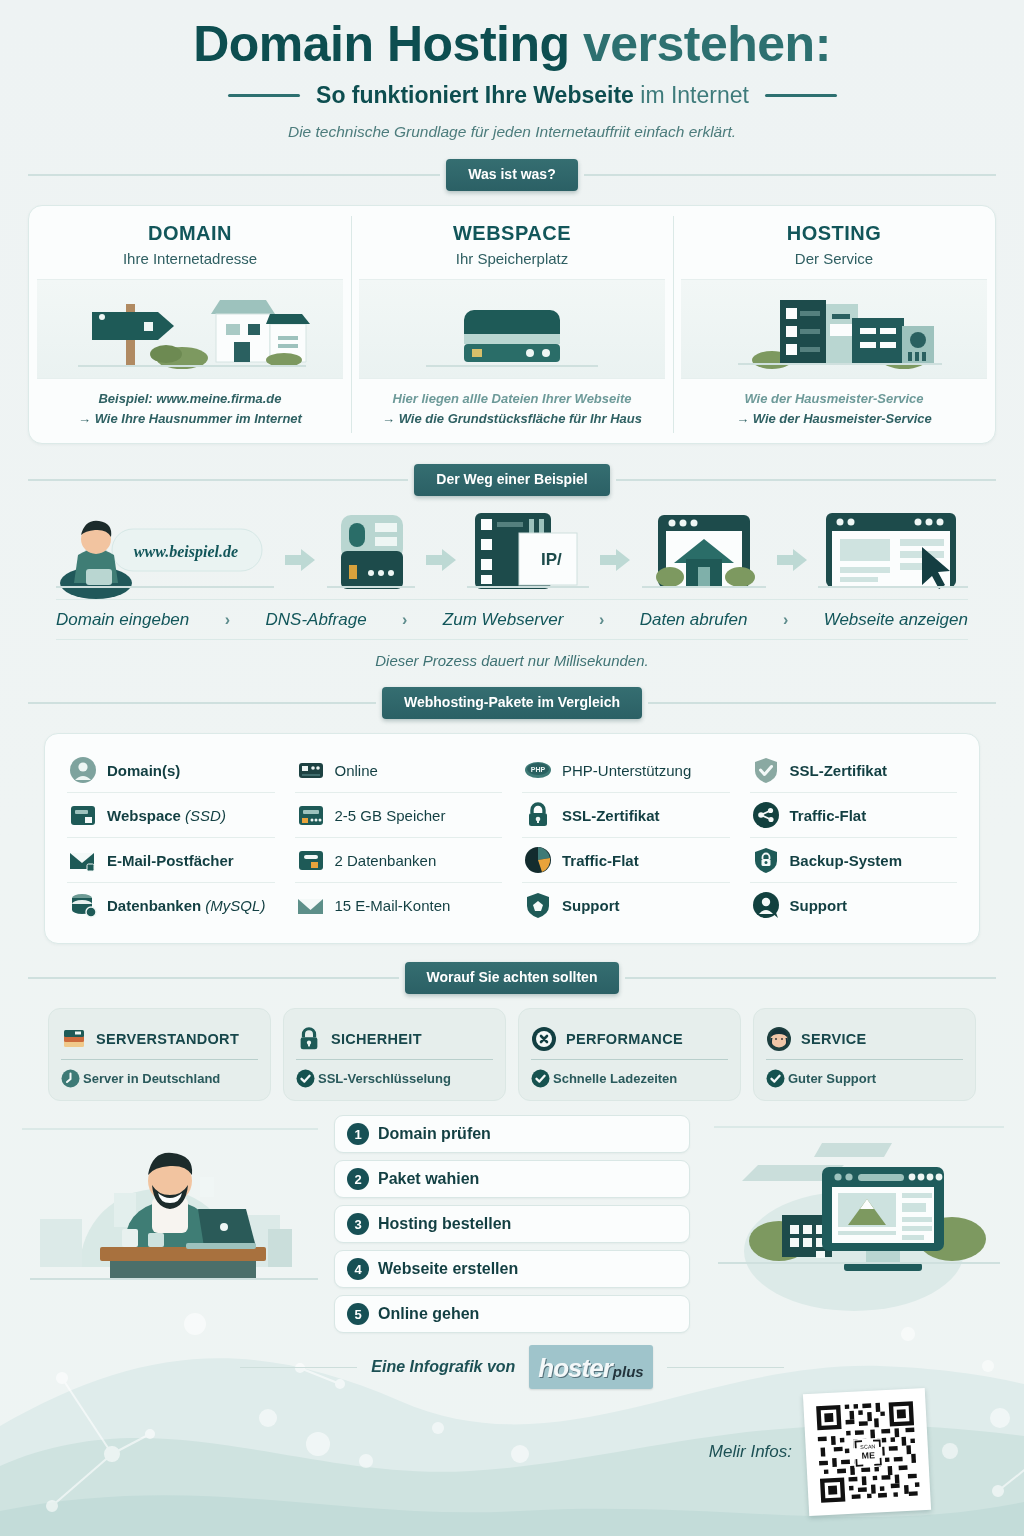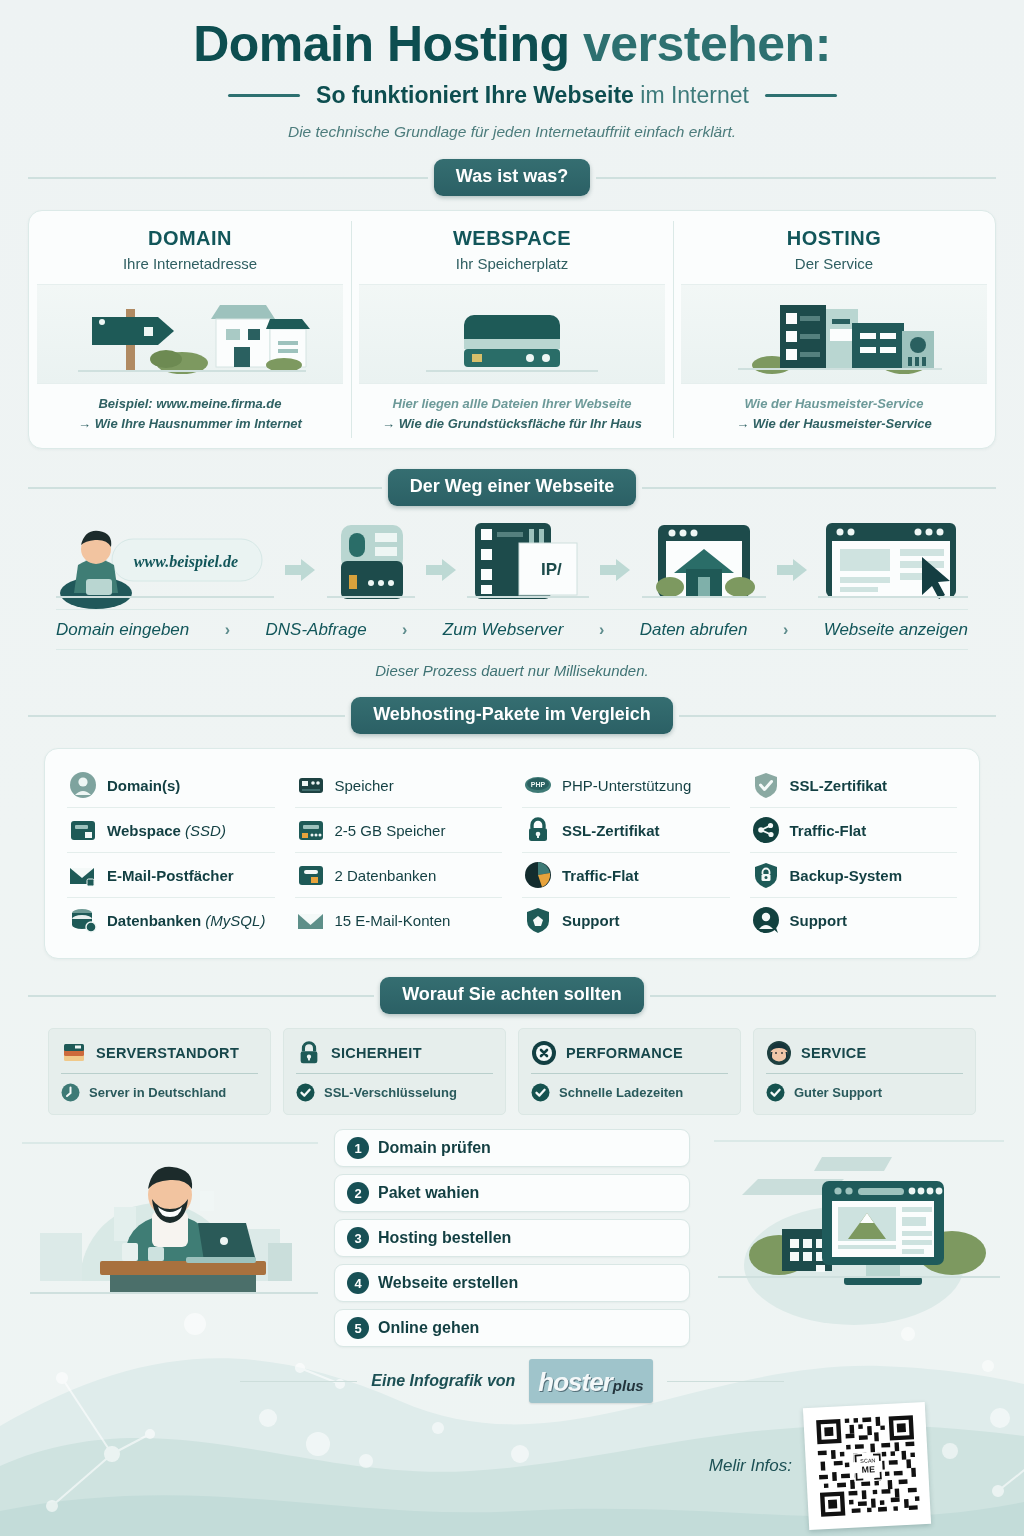--- a/index.html
+++ b/index.html
@@ -26,22 +26,22 @@
   .subline { width:72px; height:3px; background:#2d7070; border-radius:2px; }
   .subtitle { font-size:23px; font-weight:bold; color:#0d4e50; }
   .subtitle .s-light { color:#3e7b7b; font-weight:normal; }
   .tagline { margin-top:14px; font-size:15.5px; font-style:italic; color:#4c7c7c; }
 
   
   .sec-head { position:relative; z-index:3; display:flex; align-items:center; justify-content:center; margin:0 28px; }
   .sec-head .rule { flex:1; height:2px; background:#cfe0de; }
   .badge {
     background:linear-gradient(180deg,#356e71 0%,#2b6065 100%);
-    color:#fff; font-weight:bold; font-size:18px;
-    padding:7px 22px 9px; border-radius:9px; white-space:nowrap;
+    color:#fff; font-weight:bold; font-size:14px;
+    padding:7px 22px 9px; border-radius:4px; white-space:nowrap;
     box-shadow:0 2px 4px rgba(20,60,60,.28);
     margin:0 6px;
   }
 
   
   .panel {
     position:relative; z-index:3; margin:14px 28px 0;
     background:#fbfdfd; border:1px solid #dceae8; border-radius:14px;
     box-shadow:0 1px 3px rgba(30,70,70,.05);
     overflow:hidden;
@@ -72,25 +72,25 @@
   .pk-col { flex:1; padding:0 10px; }
   .pk-row { display:flex; align-items:center; gap:10px; padding:8px 2px; border-bottom:1px solid #e4eeec; min-height:42px;}
   .pk-col .pk-row:last-child { border-bottom:none; }
   .pk-txt { font-size:15px; color:#123f42; }
   .pk-txt.b { font-weight:bold; }
   .pk-txt .reg { font-weight:normal; font-style:italic; }
   .ic { width:28px; height:28px; flex:none; }
 
   
   .wo { position:relative; z-index:3; display:flex; gap:12px; margin:14px 48px 0; }
-  .wo-card { flex:1; background:#e6eeec; border-radius:5px; padding:11px 12px 12px; border:1px solid #dbe7e4;}
+  .wo-card { flex:1; background:#e6eeec; border-radius:12px; padding:17px 12px 12px; border:1px solid #dbe7e4;}
   .wo-top { display:flex; align-items:center; gap:9px; }
   .wo-ttl { font-size:14.5px; font-weight:bold; color:#17474b; letter-spacing:.3px; }
   .wo-rule { height:1px; background:#b9cfcc; margin:7px 0 9px; }
-  .wo-bot { display:flex; align-items:center; gap:9px; }
+  .wo-bot { display:flex; align-items:center; gap:3px; }
   .wo-bot-txt { font-size:13px; font-weight:bold; color:#2a5a5c; }
 
   
   .steps-zone { position:relative; z-index:3; margin-top:14px; height:210px; }
   .steps { position:absolute; left:334px; top:0; width:356px; }
   .step {
     display:flex; align-items:center; gap:9px;
     background:#fbfdfd; border:1px solid #d9e7e5; border-radius:9px;
     padding:7px 12px; margin-bottom:7px; box-shadow:0 1px 2px rgba(30,70,70,.05);
   }
@@ -273,21 +273,21 @@
           <div class="muted">Wie der Hausmeister-Service</div>
           <div>→ Wie der Hausmeister-Service</div>
         </div>
       </div>
 
     </div>
   </div>
 
   <div class="sec-head" style="margin-top:20px">
     <span class="rule"></span>
-    <span class="badge">Der Weg einer Webseite</span>
+    <span class="badge">Der Weg einer Beispiel</span>
     <span class="rule"></span>
   </div>
 
   <div class="flow">
     <div class="flow-art">
 
       <svg width="218" height="92" viewBox="0 0 218 92">
         <rect x="56" y="22" width="150" height="42" rx="21" fill="#eaf3f2" stroke="#d6e8e6"></rect>
         <text x="130" y="50" font-family="Liberation Serif, serif" font-style="italic" font-weight="bold" font-size="16" fill="#12565a" text-anchor="middle">www.beispiel.de</text>
         <ellipse cx="40" cy="76" rx="36" ry="16" fill="#20585a"></ellipse>
@@ -437,21 +437,21 @@
 
       <div class="pk-col">
         <div class="pk-row">
           <svg class="ic" viewBox="0 0 28 28">
             <rect x="2" y="7" width="24" height="15" rx="3" fill="#1d4242"></rect>
             <rect x="5" y="10" width="6" height="5" fill="#eef6f4"></rect>
             <circle cx="16" cy="12" r="1.8" fill="#eef6f4"></circle>
               <circle cx="21" cy="12" r="1.8" fill="#eef6f4"></circle>
             <rect x="5" y="18" width="18" height="2" fill="#3f6c6c"></rect>
           </svg>
-          <span class="pk-txt">Speicher</span>
+          <span class="pk-txt">Online</span>
         </div>
         <div class="pk-row">
           <svg class="ic" viewBox="0 0 28 28">
             <rect x="2" y="5" width="24" height="19" rx="3" fill="#1e5a57"></rect>
             <rect x="6" y="9" width="16" height="4" rx="1" fill="#9dc2bd"></rect>
             <rect x="5" y="17" width="6" height="5" fill="#e8a33c"></rect>
             <circle cx="15" cy="19" r="1.5" fill="#eef6f4"></circle>
               <circle cx="19" cy="19" r="1.5" fill="#eef6f4"></circle>
             <circle cx="23" cy="19" r="1.5" fill="#eef6f4"></circle>
           </svg>

